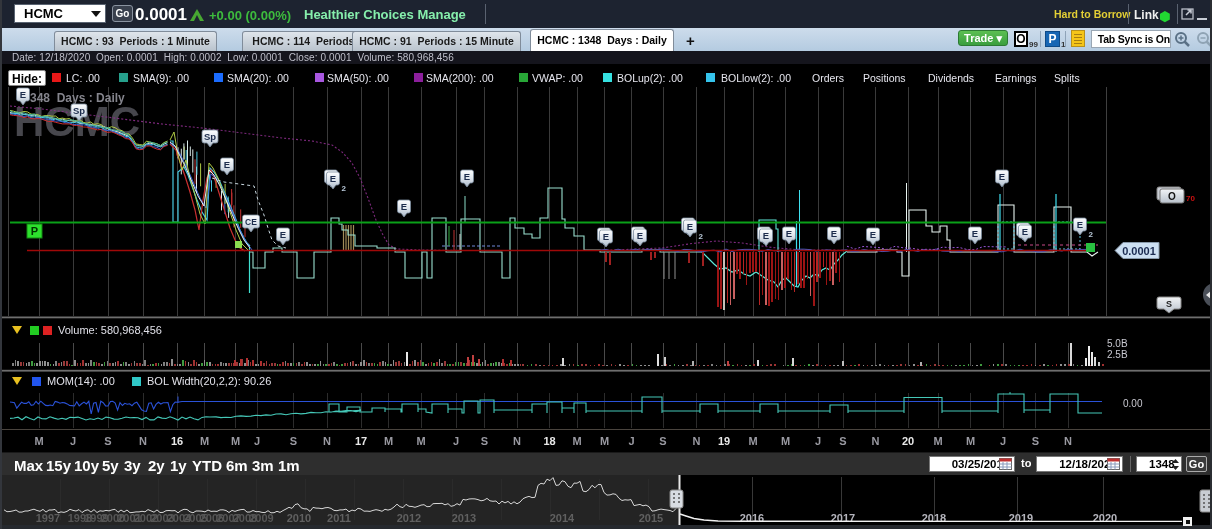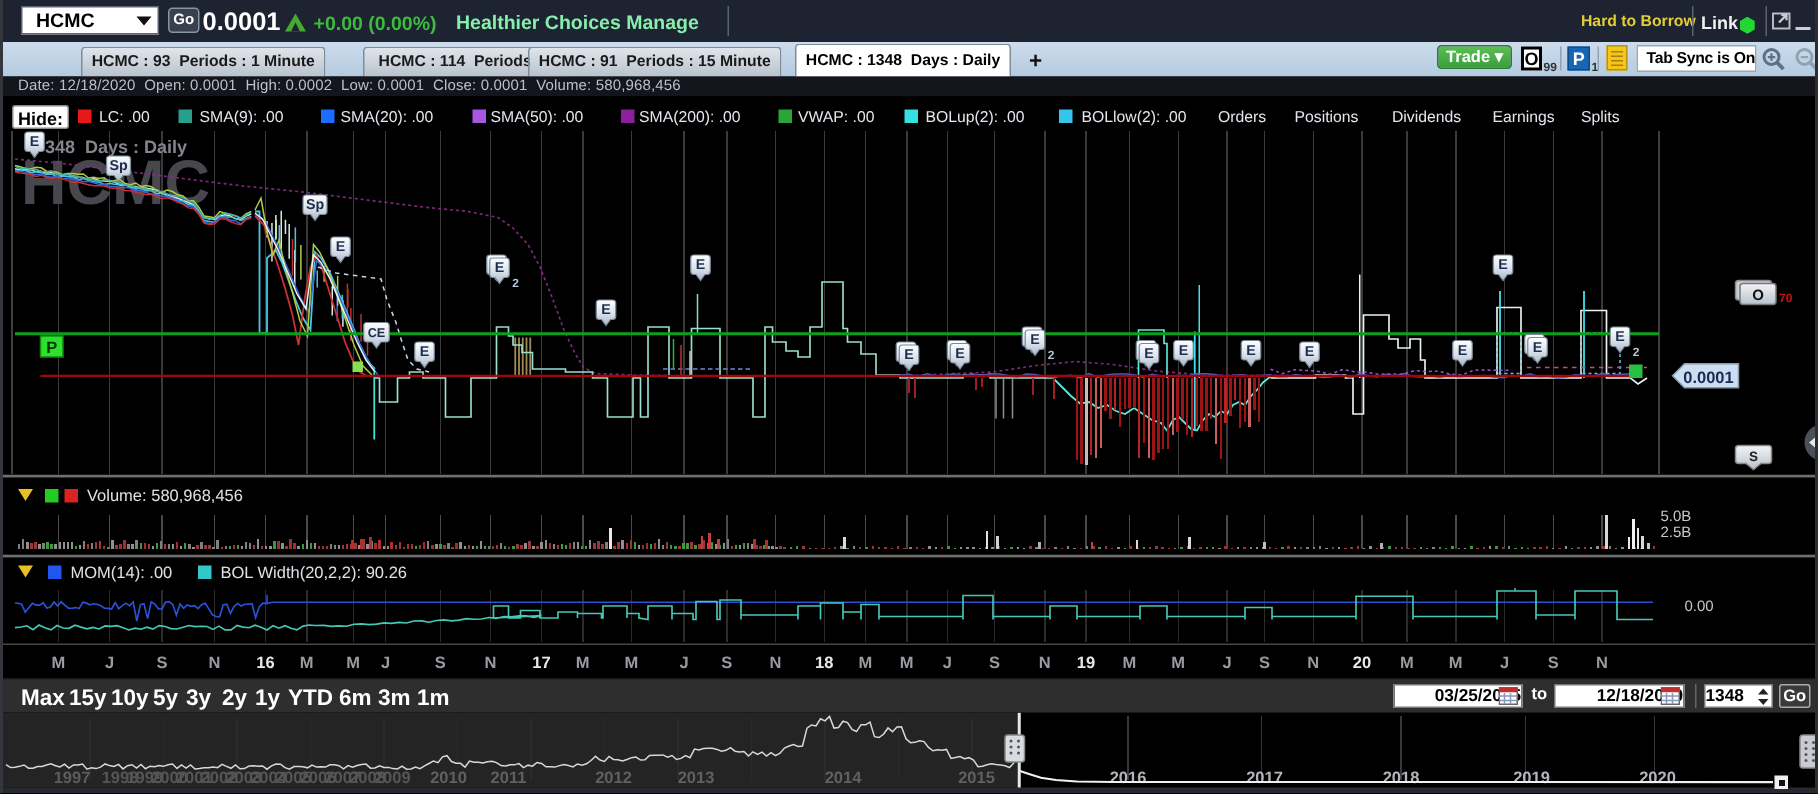--- a/index.html
+++ b/index.html
@@ -32,21 +32,21 @@
   
   #indrow{left:0;top:64px;width:1212px;height:22px;background:#000;color:#e6e6ee;font-size:11px;}
   #hidebox{left:6px;top:70px;width:38px;height:16px;background:#fff;border:1px solid #888;border-radius:2px;color:#000;font-weight:bold;font-size:12px;text-align:center;line-height:16px;}
   .sq{top:73px;width:9px;height:9px;}
   .ilab{top:72px;font-size:10.5px;color:#e6e6ee;}
   
   #chartwrap{left:0;top:86px;width:1212px;height:366px;background:#000;}
   
   #toolbar{left:0;top:452px;width:1212px;height:23px;background:#2e2e2e;border-top:1px solid #1a1a1a;color:#fff;font-size:11px;font-weight:bold;}
   .rbtn{top:457px;color:#fff;font-size:15px;font-weight:bold;}
-  .dinput{top:456px;height:16px;background:#fff;border:1px solid #777;color:#000;font-size:11.5px;font-weight:bold;text-align:right;padding-left:17px;line-height:14px;}
+  .dinput{top:456px;height:16px;background:#fff;border:1px solid #777;color:#000;font-size:11.5px;font-weight:bold;text-align:center;padding-left:17px;line-height:14px;}
 </style>
 </head>
 <body>
 <div id="app">
 
   <div id="topbar" class="abs"></div>
   <div id="symbox" class="abs">HCMC<span class="dd"></span></div>
   <div id="gobtn" class="abs">Go</div>
   <div id="price" class="abs">0.0001</div>
   <div id="uptri" class="abs"></div>
@@ -996,20 +996,20 @@
         <rect x="0.5" y="0.5" width="12" height="3" fill="#c03030"></rect>
         <g stroke="#8899bb">
           <line x1="0.5" y1="6" x2="12.5" y2="6"></line>
           <line x1="0.5" y1="9" x2="12.5" y2="9"></line>
           <line x1="4" y1="4" x2="4" y2="11.5"></line>
           <line x1="8" y1="4" x2="8" y2="11.5"></line>
         </g>
       </svg>
   </div>
   <div class="abs" style="left:1128px;top:456px;width:1px;height:16px;background:#666;"></div>
-  <div class="dinput abs" style="left:1134px;width:46px;line-height:14px;text-align:left;padding-left:0;">1348
+  <div class="dinput abs" style="left:1134px;width:46px;line-height:14px;text-align:left;padding-left:12px;">1348
     <svg style="position:absolute;right:1px;top:1px" width="9" height="13" viewBox="0 0 9 13">
         <path d="M1 5 L4.5 1 L8 5 z" fill="#222"></path>
         <path d="M1 8 L4.5 12 L8 8 z" fill="#222"></path>
       </svg>
   </div>
   <div class="abs" style="left:1184px;top:456px;width:21px;height:16px;background:#3a3a3a;border:1px solid #aaa;border-radius:2px;color:#fff;font-weight:bold;font-size:11px;text-align:center;line-height:14px;">Go</div>
 </div>
 
 </body></html>

